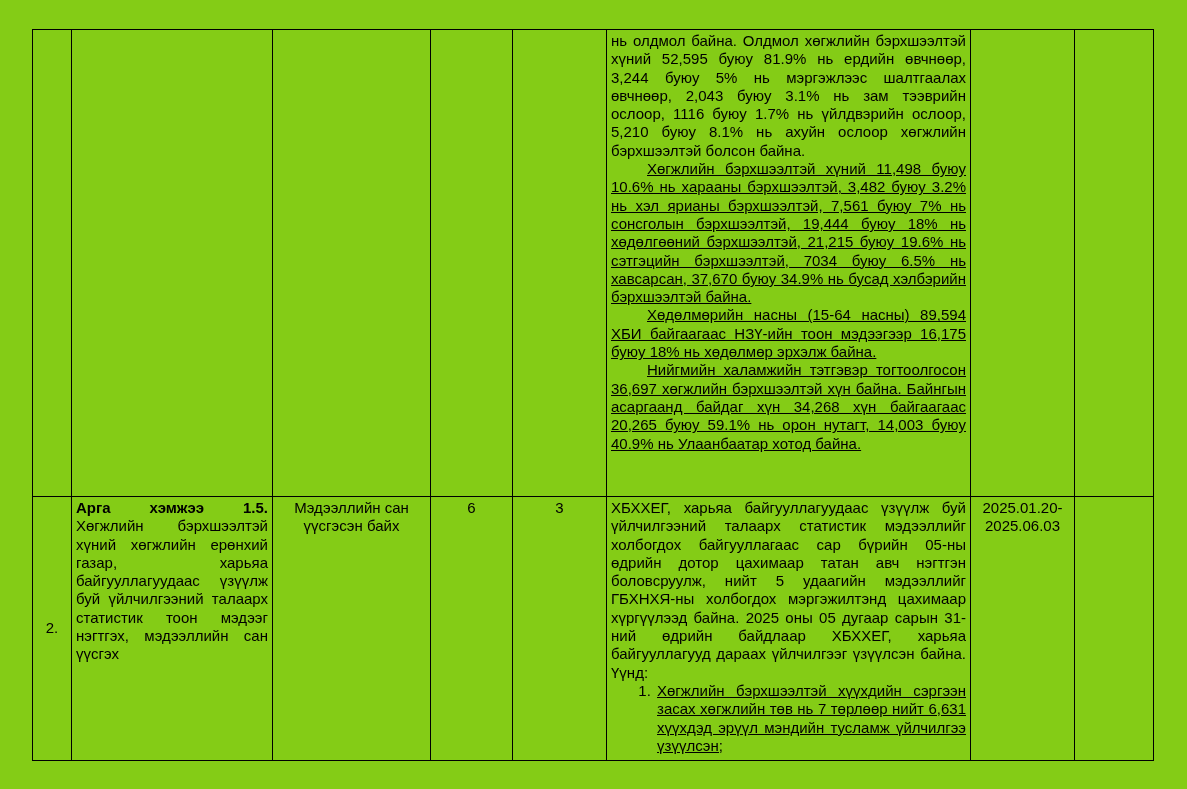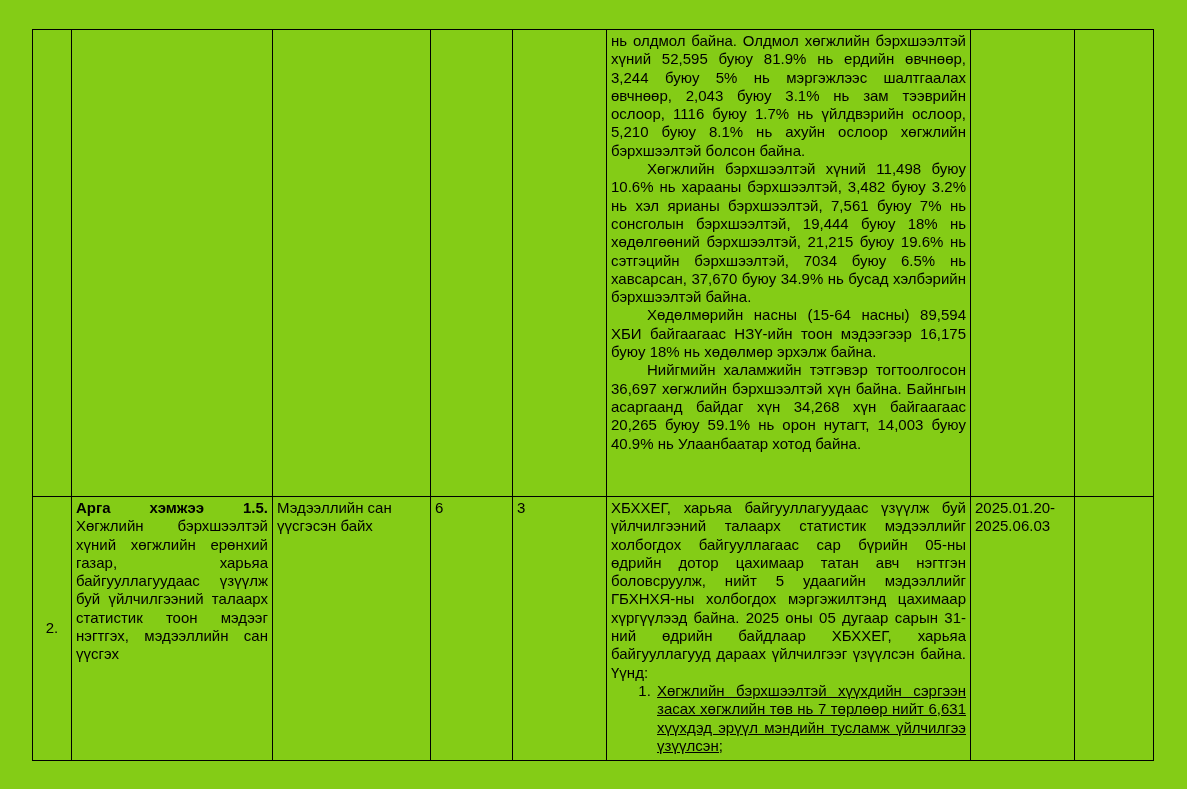--- a/index.html
+++ b/index.html
@@ -34,24 +34,25 @@
     word-wrap: break-word;
   }
   tr.row-1 { height: 467px; }
   tr.row-2 { height: 264px; }
 
   td.cell-number {
     text-align: center;
     vertical-align: middle;
   }
   td.cell-center {
+    text-align: center;
   }
   p { margin: 0; }
   .justify { text-align: justify; }
-  .para-indent { text-indent: 36px; }
+  .para-indent { text-indent: 36px; text-decoration: underline; }
   .measure-title {
     font-weight: bold;
     text-align: justify;
     -moz-text-align-last: justify;
     text-align-last: justify;
   }
   .clip-2 {
     max-height: 258px;
     overflow: hidden;
   }

